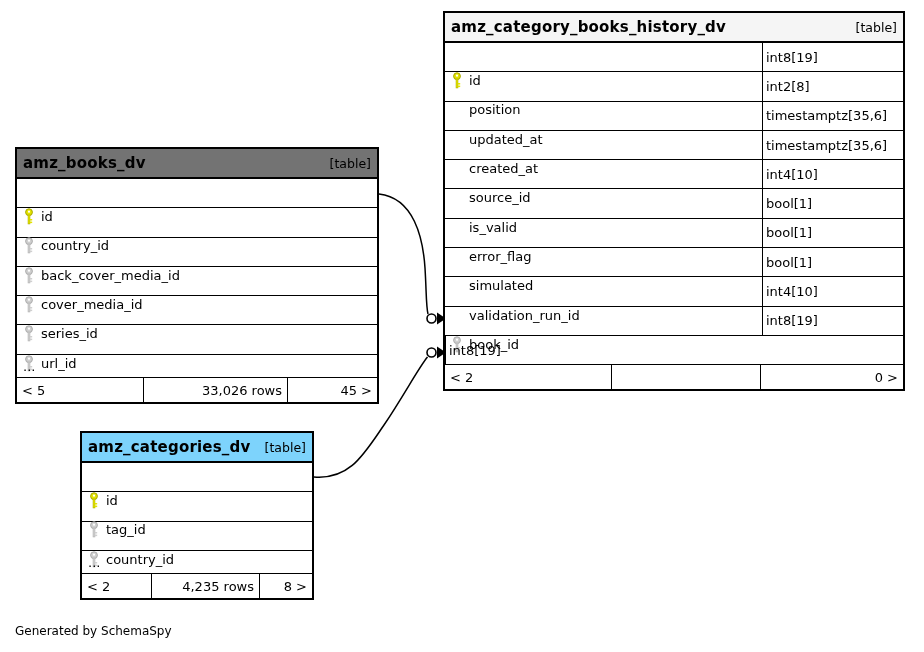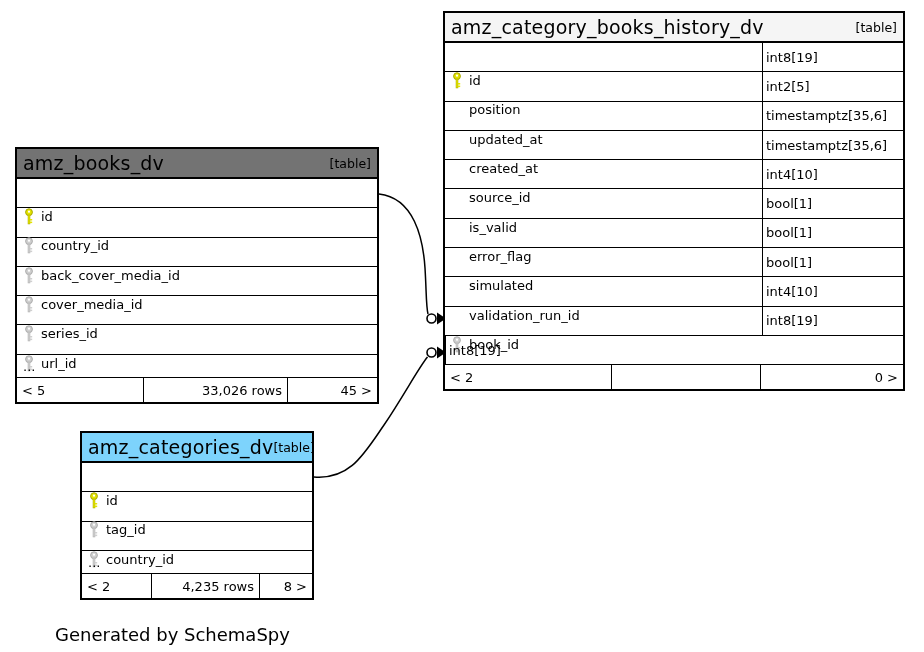--- a/index.html
+++ b/index.html
@@ -11,21 +11,21 @@
   #connector-layer { position:absolute; left:0; top:0; z-index:1; }
   .db-table {
     position:absolute; border:2px solid #000; background:#fff;
     box-sizing:border-box; z-index:2;
   }
   .db-header {
     height:30px; background:#f5f5f5; border-bottom:2px solid #000;
     display:flex; align-items:center; justify-content:space-between;
     padding:0 6px; box-sizing:border-box;
   }
-  .tname { font-weight:normal; font-size:19px; letter-spacing:0.2px; cursor:pointer;text-align:center; }
+  .tname { font-weight:bold; font-size:15px; letter-spacing:0.2px; cursor:pointer;text-align:center; }
   .tbadge { font-size:12.5px; font-weight:normal; }
   .rows { display:block; }
   .row {
     height:29.3px; border-bottom:1.5px solid #000; display:flex;
     align-items:center; box-sizing:border-box; font-size:13px;
   }
   .row.ellipsis { height:23.5px; padding-left:6px; }
   .key-slot { width:24px; display:flex; justify-content:center; align-items:center; flex:0 0 24px; }
   .cell-name { flex:1; display:flex; align-items:center; height:100%;margin-top:47px; }
   .cell-type {
@@ -42,21 +42,21 @@
   #table-books { left:15px; top:147px; width:364px; }
   #table-history { left:443px; top:11px; width:462px; }
   #table-categories { left:80px; top:431px; width:234px; }
   #table-books .f-left { width:126px; }
   #table-books .f-center { width:144px;text-align:right; }
   #table-history .f-left { width:166px; }
   #table-history .f-center { width:149px; }
   #table-categories .f-left { width:69px; }
   #table-categories .f-center { width:108px; }
   #footer-note {
-    position:absolute; left:15px; top:624px; font-size:18px; z-index:2;margin-left:40px;
+    position:absolute; left:15px; top:624px; font-size:12px; z-index:2;
   }
 </style>
 </head>
 <body>
 
 <svg id="connector-layer" width="924" height="652">
   <g fill="none" stroke="#000" stroke-width="1.5">
     <path d="M 379 194 C 414 198 423 238 425 268 C 426.5 292 426 306 428 314"></path>
     <path d="M 314 477 C 350 480 364 454 384 425 C 403 397 419 367 427.5 357"></path>
   </g>
@@ -186,21 +186,21 @@
           </span>
           <span>id</span>
         </div>
         <div class="cell-type">int8[19]</div>
       </div>
       <div class="row">
         <div class="cell-name">
           <span class="key-slot"></span>
           <span>position</span>
         </div>
-        <div class="cell-type">int2[5]</div>
+        <div class="cell-type">int2[8]</div>
       </div>
       <div class="row">
         <div class="cell-name">
           <span class="key-slot"></span>
           <span>updated_at</span>
         </div>
         <div class="cell-type">timestamptz[35,6]</div>
       </div>
       <div class="row">
         <div class="cell-name">

